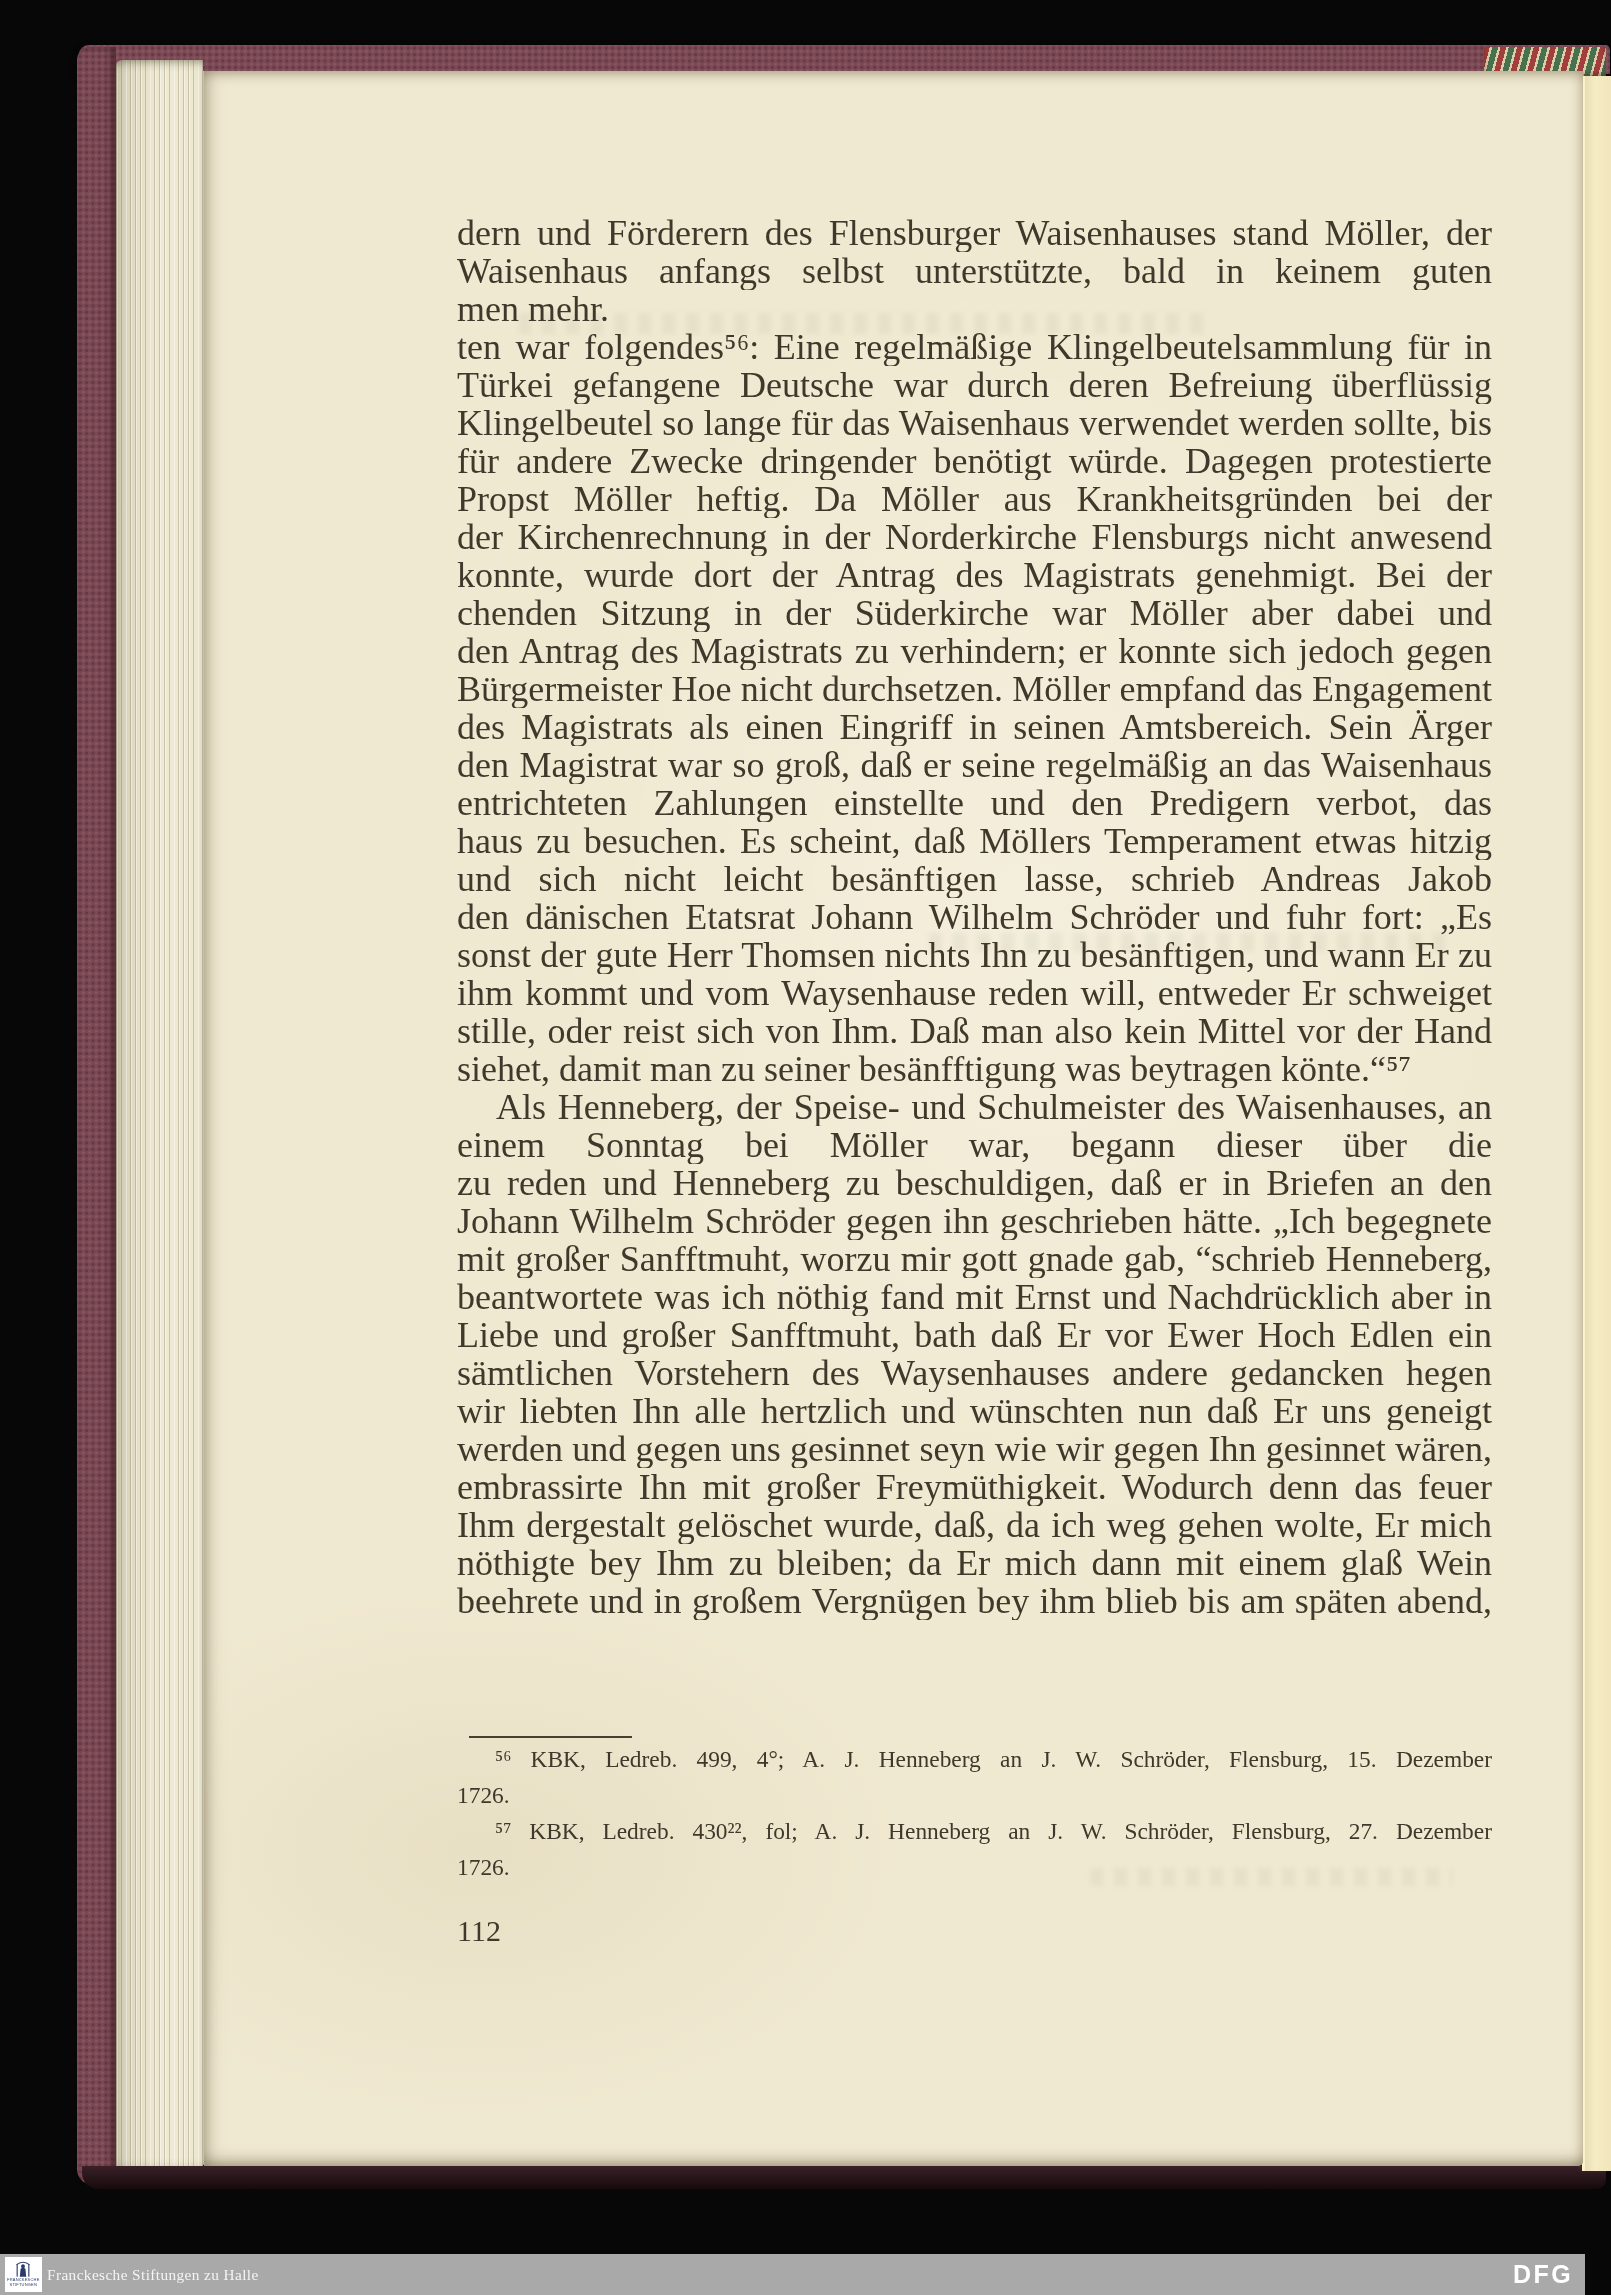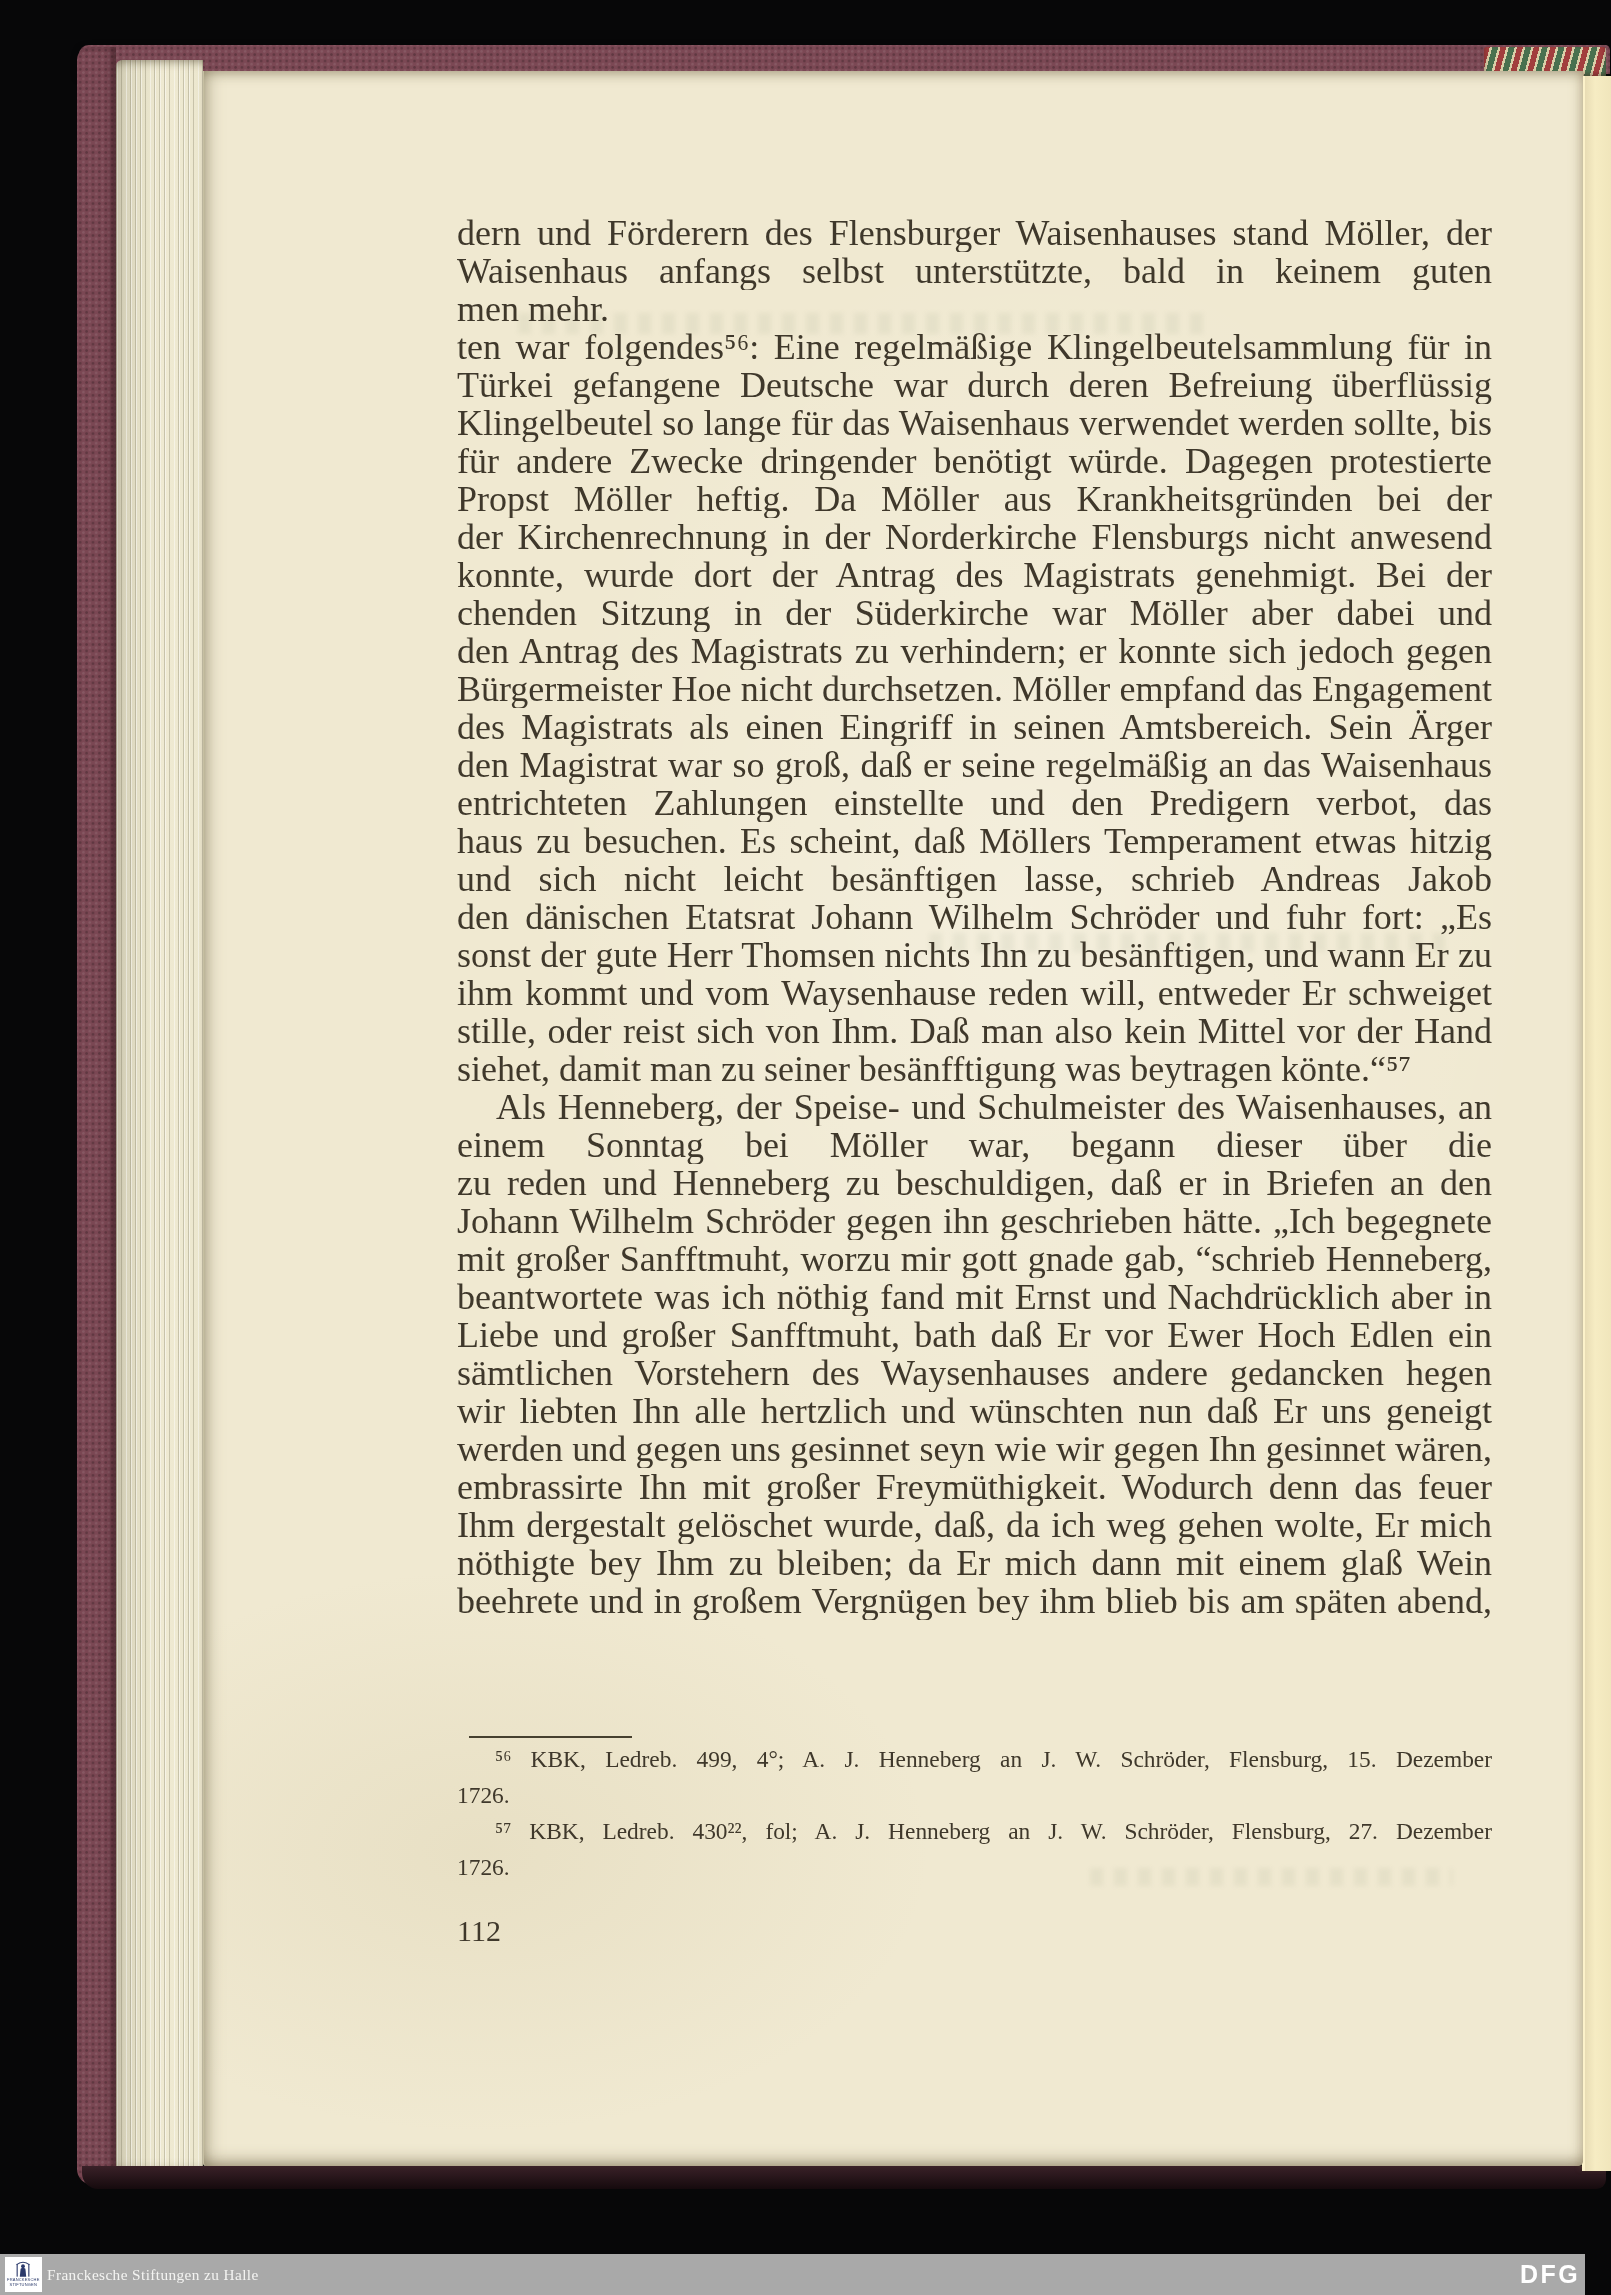--- a/index.html
+++ b/index.html
@@ -105,21 +105,21 @@
     display:flex;flex-direction:column;align-items:center;justify-content:flex-start;
   }
   .logo-box svg{margin-top:1.6px;}
   .logo-cap{font-family:"Liberation Sans","DejaVu Sans",sans-serif;font-size:4px;line-height:4.8px;color:#2b3a6b;letter-spacing:0.2px;white-space:nowrap;}
   .inst{
     position:absolute;left:47px;top:0;height:41px;line-height:41px;
     color:#f4f4f2;font-size:15.3px;letter-spacing:0.4px;
     font-family:"Liberation Serif","DejaVu Serif",serif;
   }
   .dfg{
-    position:absolute;right:5px;top:0;height:41px;line-height:41px;
+    position:absolute;right:12px;top:0;height:41px;line-height:41px;
     color:#ffffff;font-weight:bold;font-size:25px;letter-spacing:2.4px;
     font-family:"Liberation Sans","DejaVu Sans",sans-serif;
   }
 </style>
 </head>
 <body>
 
 <div class="cover-top"></div>
 <div class="headband"></div>
 <div class="cover-left"></div>

